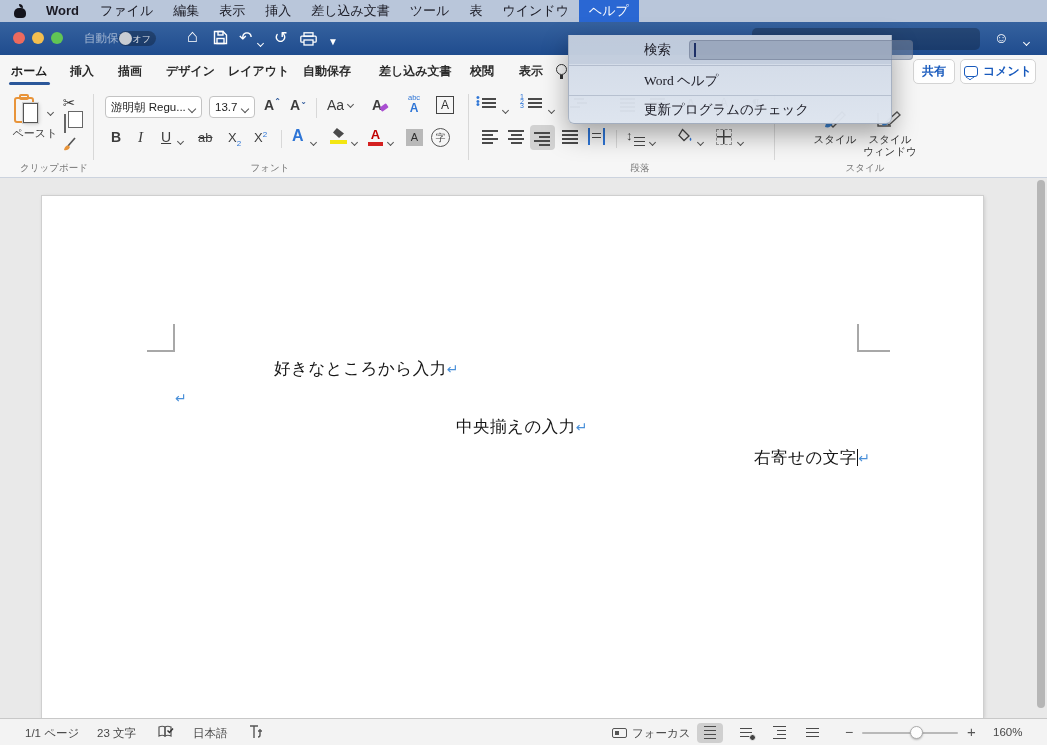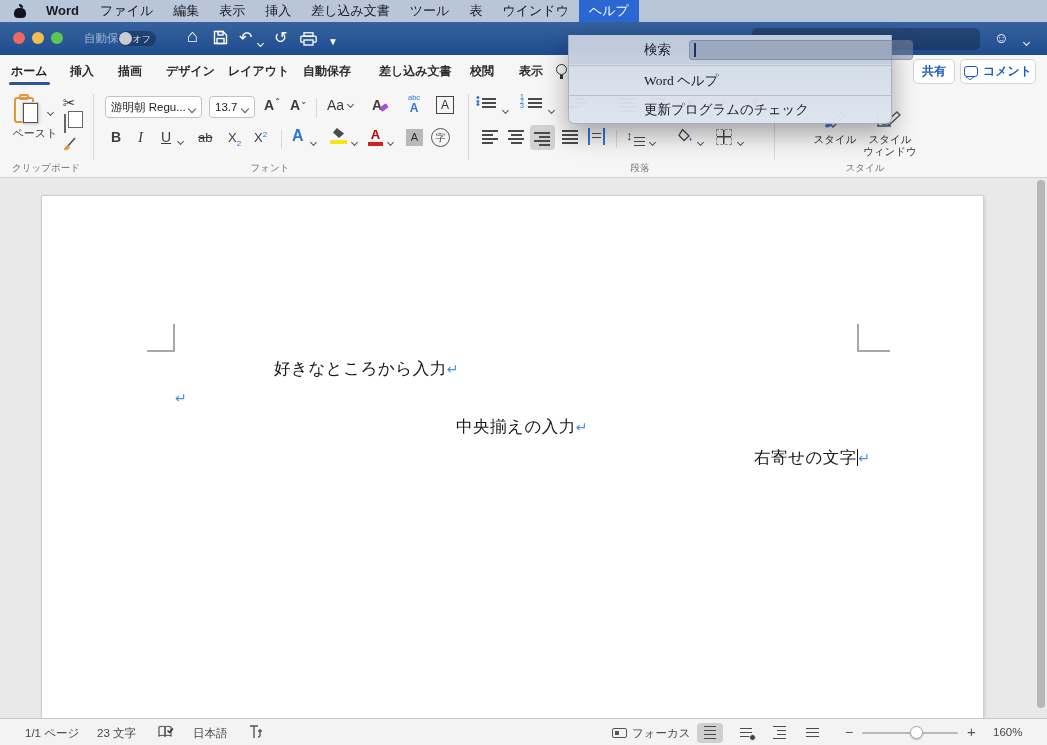--- a/index.html
+++ b/index.html
@@ -190,21 +190,21 @@
     <span class="abs" style="left:48px;top:16px;color:#555;"><span class="chev sm"></span></span>
     <span class="abs" style="left:8px;top:38px;width:54px;text-align:center;font-size:11px;color:#333;">ペースト</span>
     <span class="ric" style="left:63px;top:6px;font-size:15px;">✂</span>
     <span class="abs" style="left:64px;top:27px;"><span class="minidoc"></span></span>
     <span class="ric" style="left:62px;top:48px;">
       <svg width="18" height="16" viewBox="0 0 18 16" fill="none">
         <path d="M6 10 L13 2" stroke="#555" stroke-width="1.6"></path>
         <path d="M2 14 Q3 9 6.5 9.5 L8 11 Q6 15 2 14Z" fill="#e8943a"></path>
       </svg>
     </span>
-    <span class="grp-label" style="left:4px;width:84px;">クリップボード</span>
+    <span class="grp-label" style="left:12px;width:84px;">クリップボード</span>
     <span class="vsep" style="left:93px;"></span>
 
     <span class="combo" style="left:105px;top:8px;width:97px;"><span>游明朝 Regu...</span><span class="chev"></span></span>
     <span class="combo" style="left:209px;top:8px;width:46px;"><span>13.7</span><span class="chev"></span></span>
     <span class="ric" style="left:264px;top:9px;font-size:14px;font-weight:600;"><span>A</span><sup style="font-size:8px;color:#2b579a;">⌃</sup></span>
     <span class="ric" style="left:290px;top:9px;font-size:14px;font-weight:600;"><span>A</span><sup style="font-size:8px;color:#2b579a;">⌄</sup></span>
     <span class="vsep" style="left:316px;top:10px;height:20px;"></span>
     <span class="ric" style="left:327px;top:9px;font-size:14px;"><span>Aa</span> <span class="chev sm" style="color:#555;"></span></span>
     <span class="ric" style="left:372px;top:9px;font-size:14px;font-weight:600;"><span>A</span><span style="display:inline-block;width:8px;height:5px;background:#a94fd1;transform:rotate(-35deg);margin-left:-2px;border-radius:1px;"></span></span>
     <span class="abs" style="left:408px;top:6px;text-align:center;line-height:1;">

